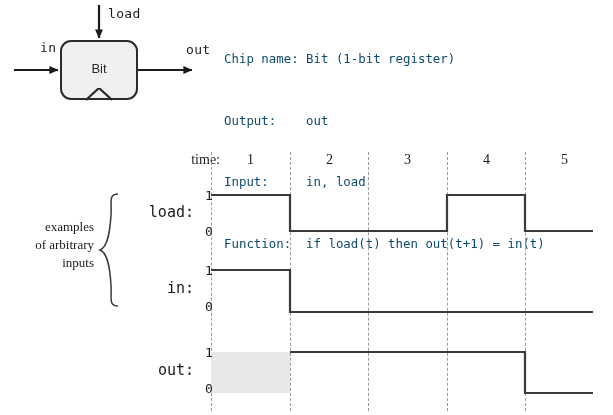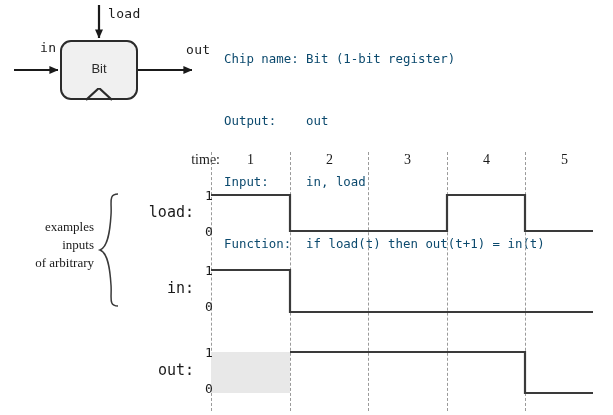--- a/index.html
+++ b/index.html
@@ -102,22 +102,22 @@
   <div class="gridline" style="left:447px;"></div>
   <div class="gridline" style="left:525px;"></div>
 
   <div class="shade" style="left:211px;top:352px;width:79px;height:41px;"></div>
 
   <svg class="brace-wrap" width="26" height="114">
     <path d="M24,1 C14,1 18,10 17,22 C16,38 14,54 6,57 C14,60 16,76 17,92 C18,104 14,113 24,113" fill="none" stroke="#3a3a3a" stroke-width="1.5"></path>
   </svg>
   <div id="brace-text">
     <div>examples</div>
+    <div>of arbitrary</div>
     <div>inputs</div>
-    <div>of arbitrary</div>
   </div>
 
   <div class="siglabel" style="left:108px;top:203px;">load:</div>
   <div class="lvl" style="left:198px;top:188px;">1</div>
   <div class="lvl" style="left:198px;top:224px;">0</div>
 
   <svg style="position:absolute;left:0;top:0;" width="613" height="415">
 
     <polyline points="211,195 290,195 290,231 447,231 447,195 525,195 525,231 593,231" fill="none" stroke="#3a3a3a" stroke-width="2.2" stroke-linejoin="miter"></polyline>
 

